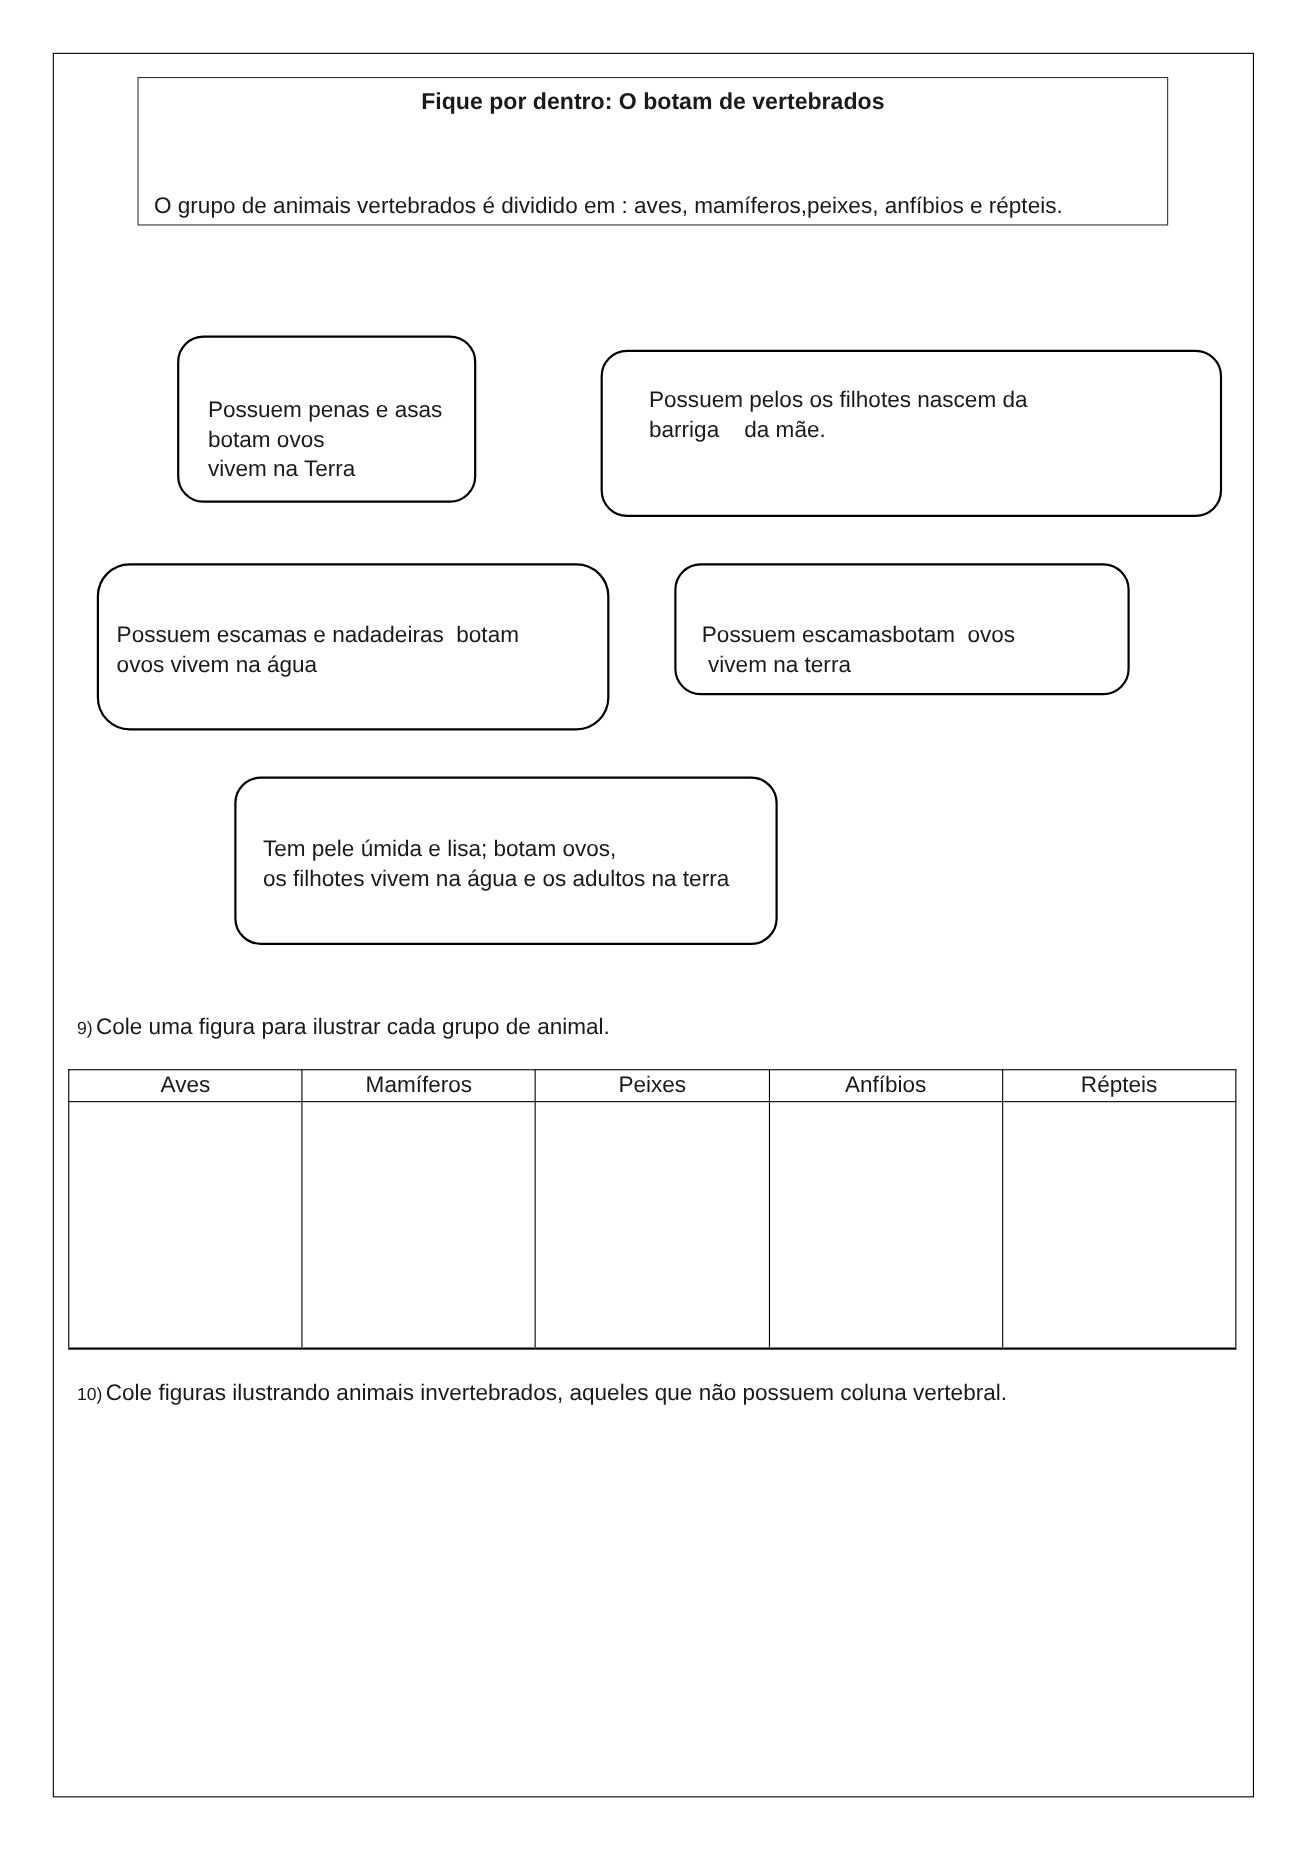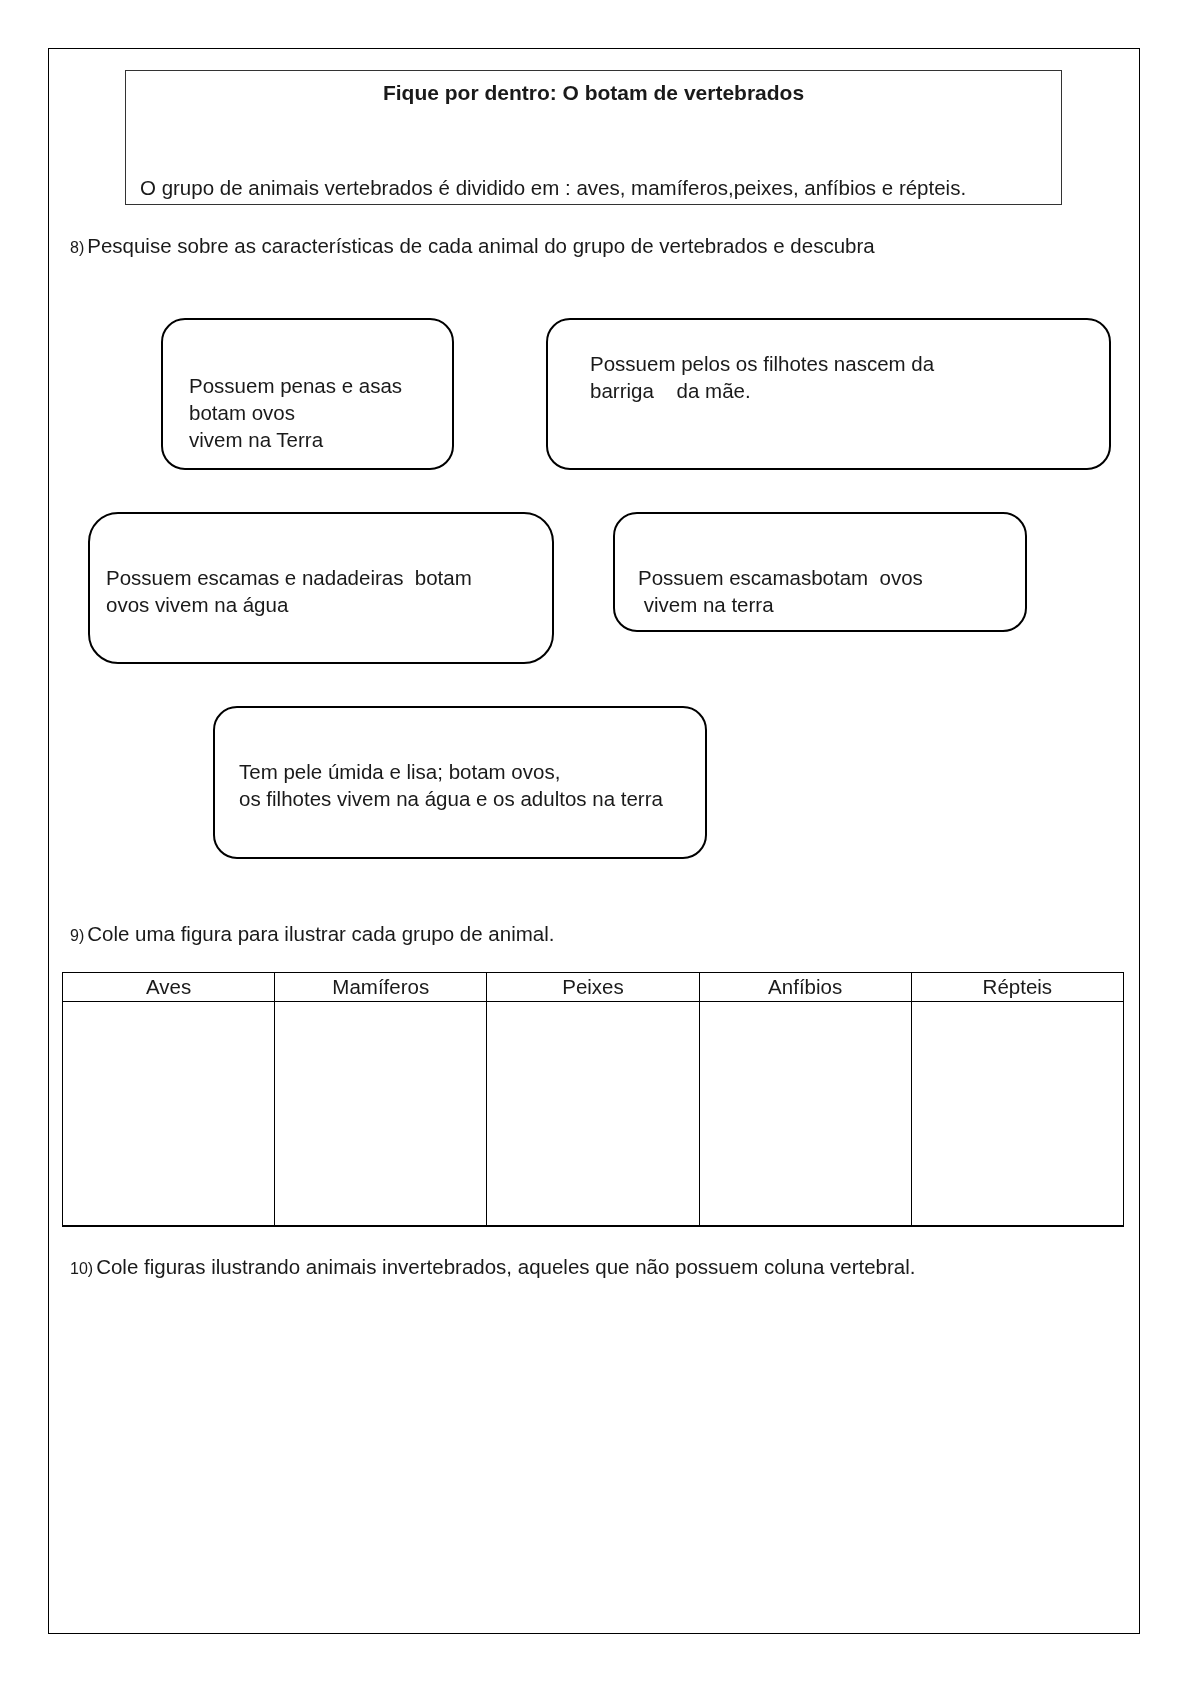--- a/index.html
+++ b/index.html
@@ -27,24 +27,23 @@
 <body>
 
 <div class="page-frame"></div>
 
 <div class="info-box">
   <div class="info-title">Fique por dentro: O botam de vertebrados</div>
   <div class="info-body">O grupo de animais vertebrados é dividido em : aves, mamíferos,peixes, anfíbios e répteis.</div>
 </div>
 
 <div class="question" style="top:232px;">
-  <div><span class="qnum">8)</span><span>Pesquise sobre as características de cada animal do grupo de vertebrados e descubra</span></div>
 </div>
 
-<div class="card" style="left:161px; top:318px; width:293px; height:152px;">
+<div class="card" style="left:161px; top:305px; width:272px; height:152px;">
   <div class="card-text" style="left:26px; top:52px;">Possuem penas e asas
 botam ovos
 vivem na Terra</div>
 </div>
 <div class="card" style="left:546px; top:318px; width:565px; height:152px;">
   <div class="card-text" style="left:42px; top:30px;">Possuem pelos os filhotes nascem da
 barriga    da mãe.</div>
 </div>
 <div class="card" style="left:88px; top:512px; width:466px; height:152px;border-radius:30px;">
   <div class="card-text" style="left:16px; top:50px;">Possuem escamas e nadadeiras  botam

